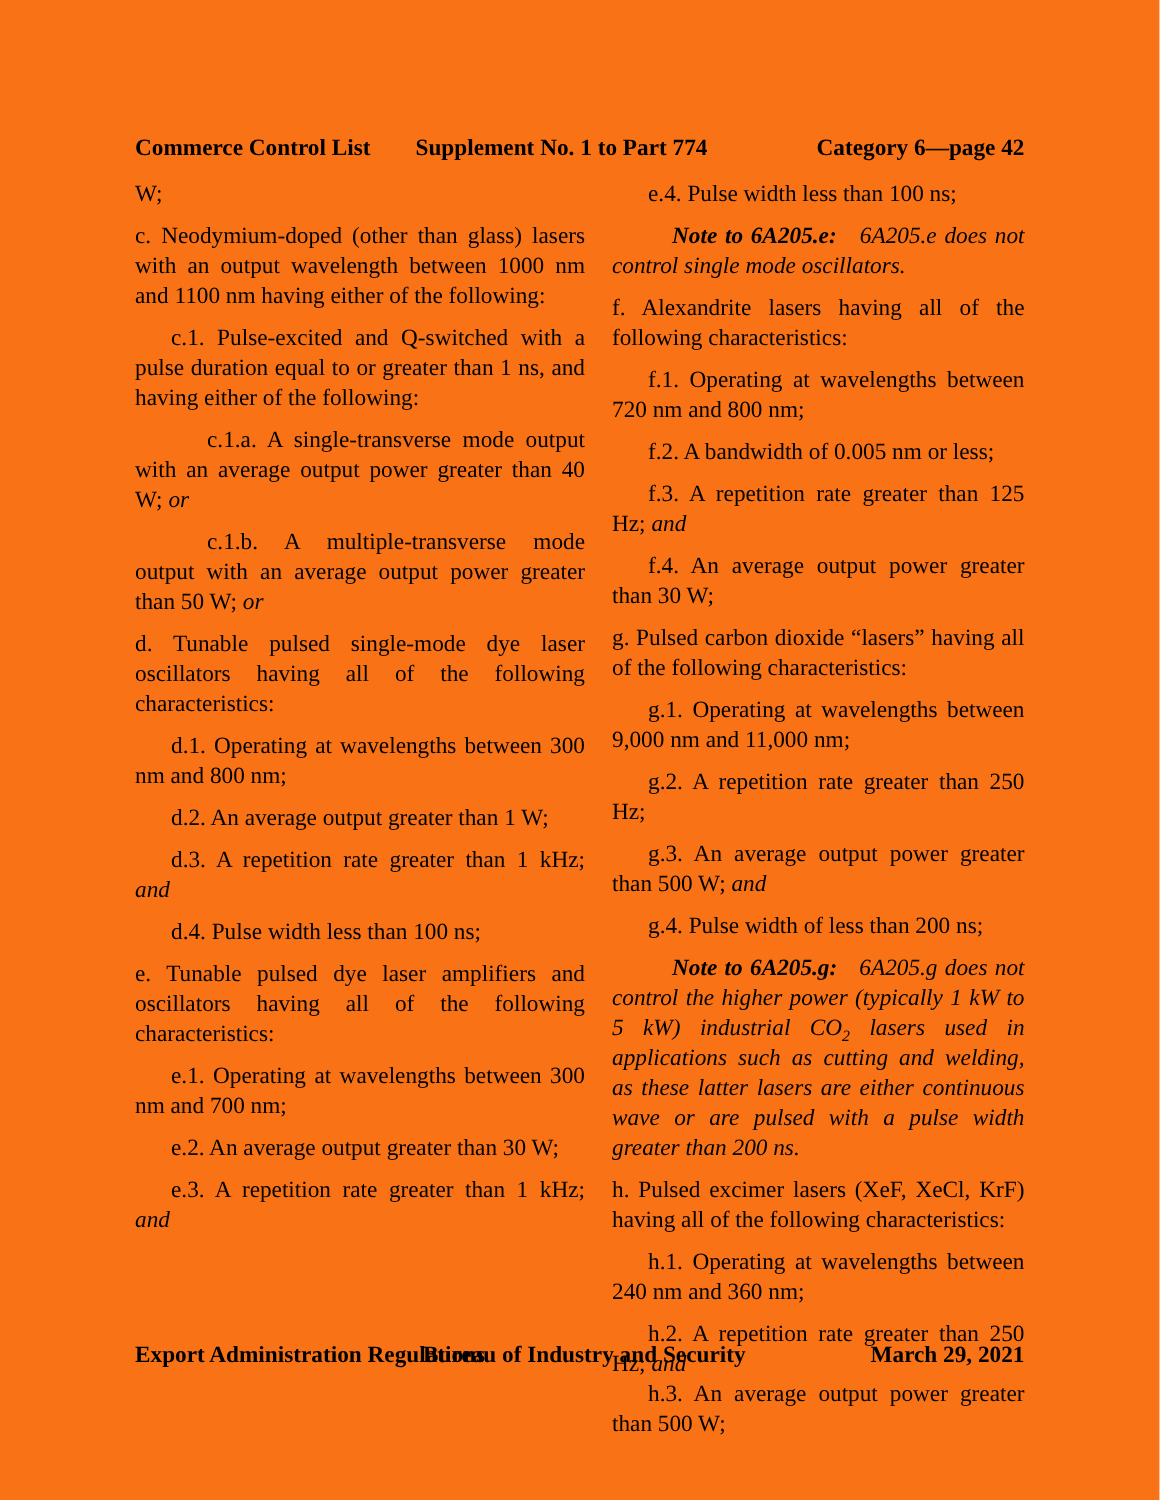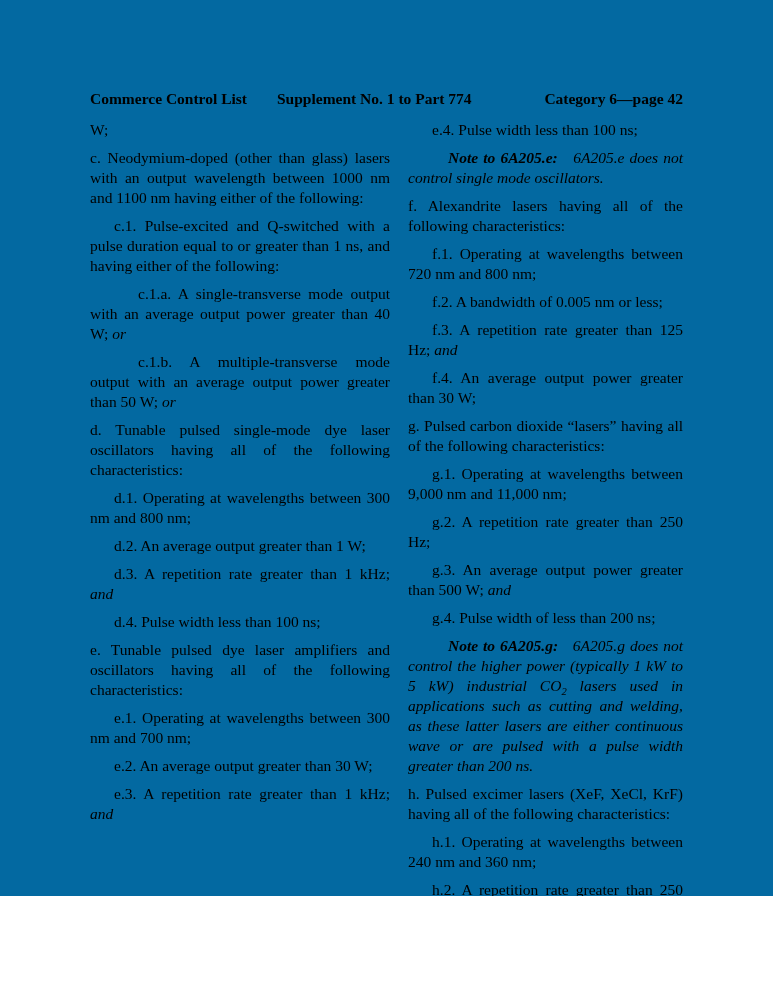--- a/index.html
+++ b/index.html
@@ -1,19 +1,19 @@
 <!DOCTYPE html>
 <html><head>
 <meta charset="utf-8">
 <style>
   html,body{margin:0;padding:0;background:#ffffff;}
   .page{
     position:relative;
-    width:773px;height:896px;
-    background:#0369a1;
+    width:773px;height:1000px;
+    background:#f97316;
     color:#000;
     font-family:"Liberation Serif","DejaVu Serif",serif;
     overflow:hidden;
   }
   .header,.footer{
     position:absolute;left:0;right:0;height:18px;
     font-weight:bold;font-size:15.5px;line-height:18px;
   }
   .header{top:90px;}
   .footer{top:895px;text-decoration:underline;}

